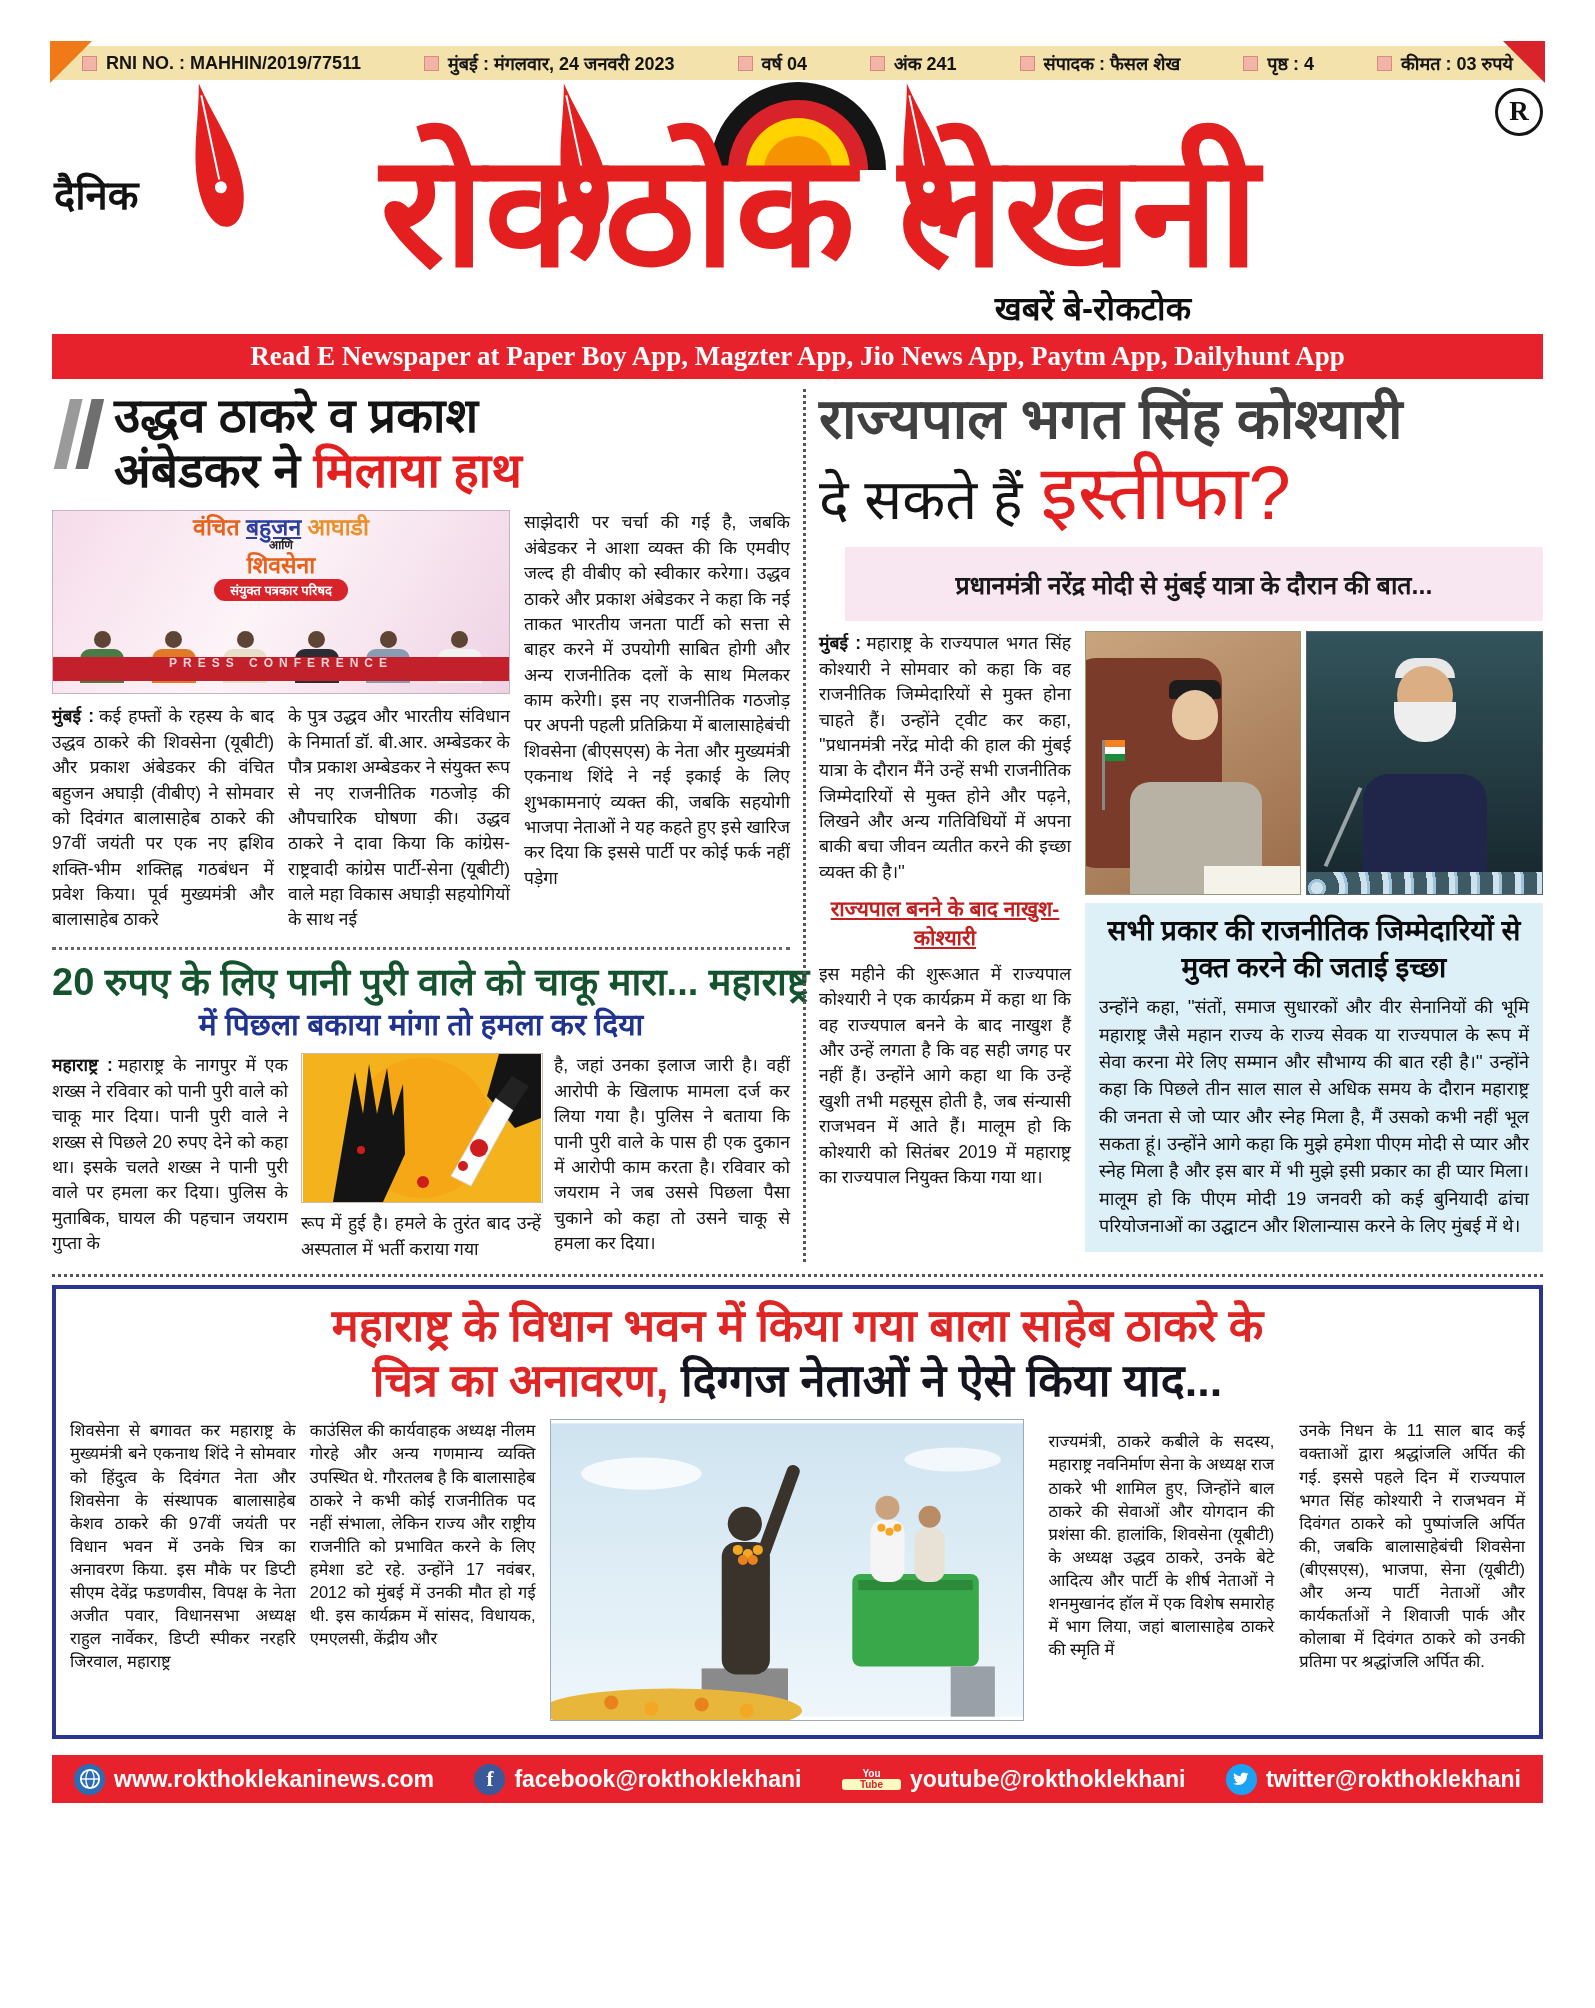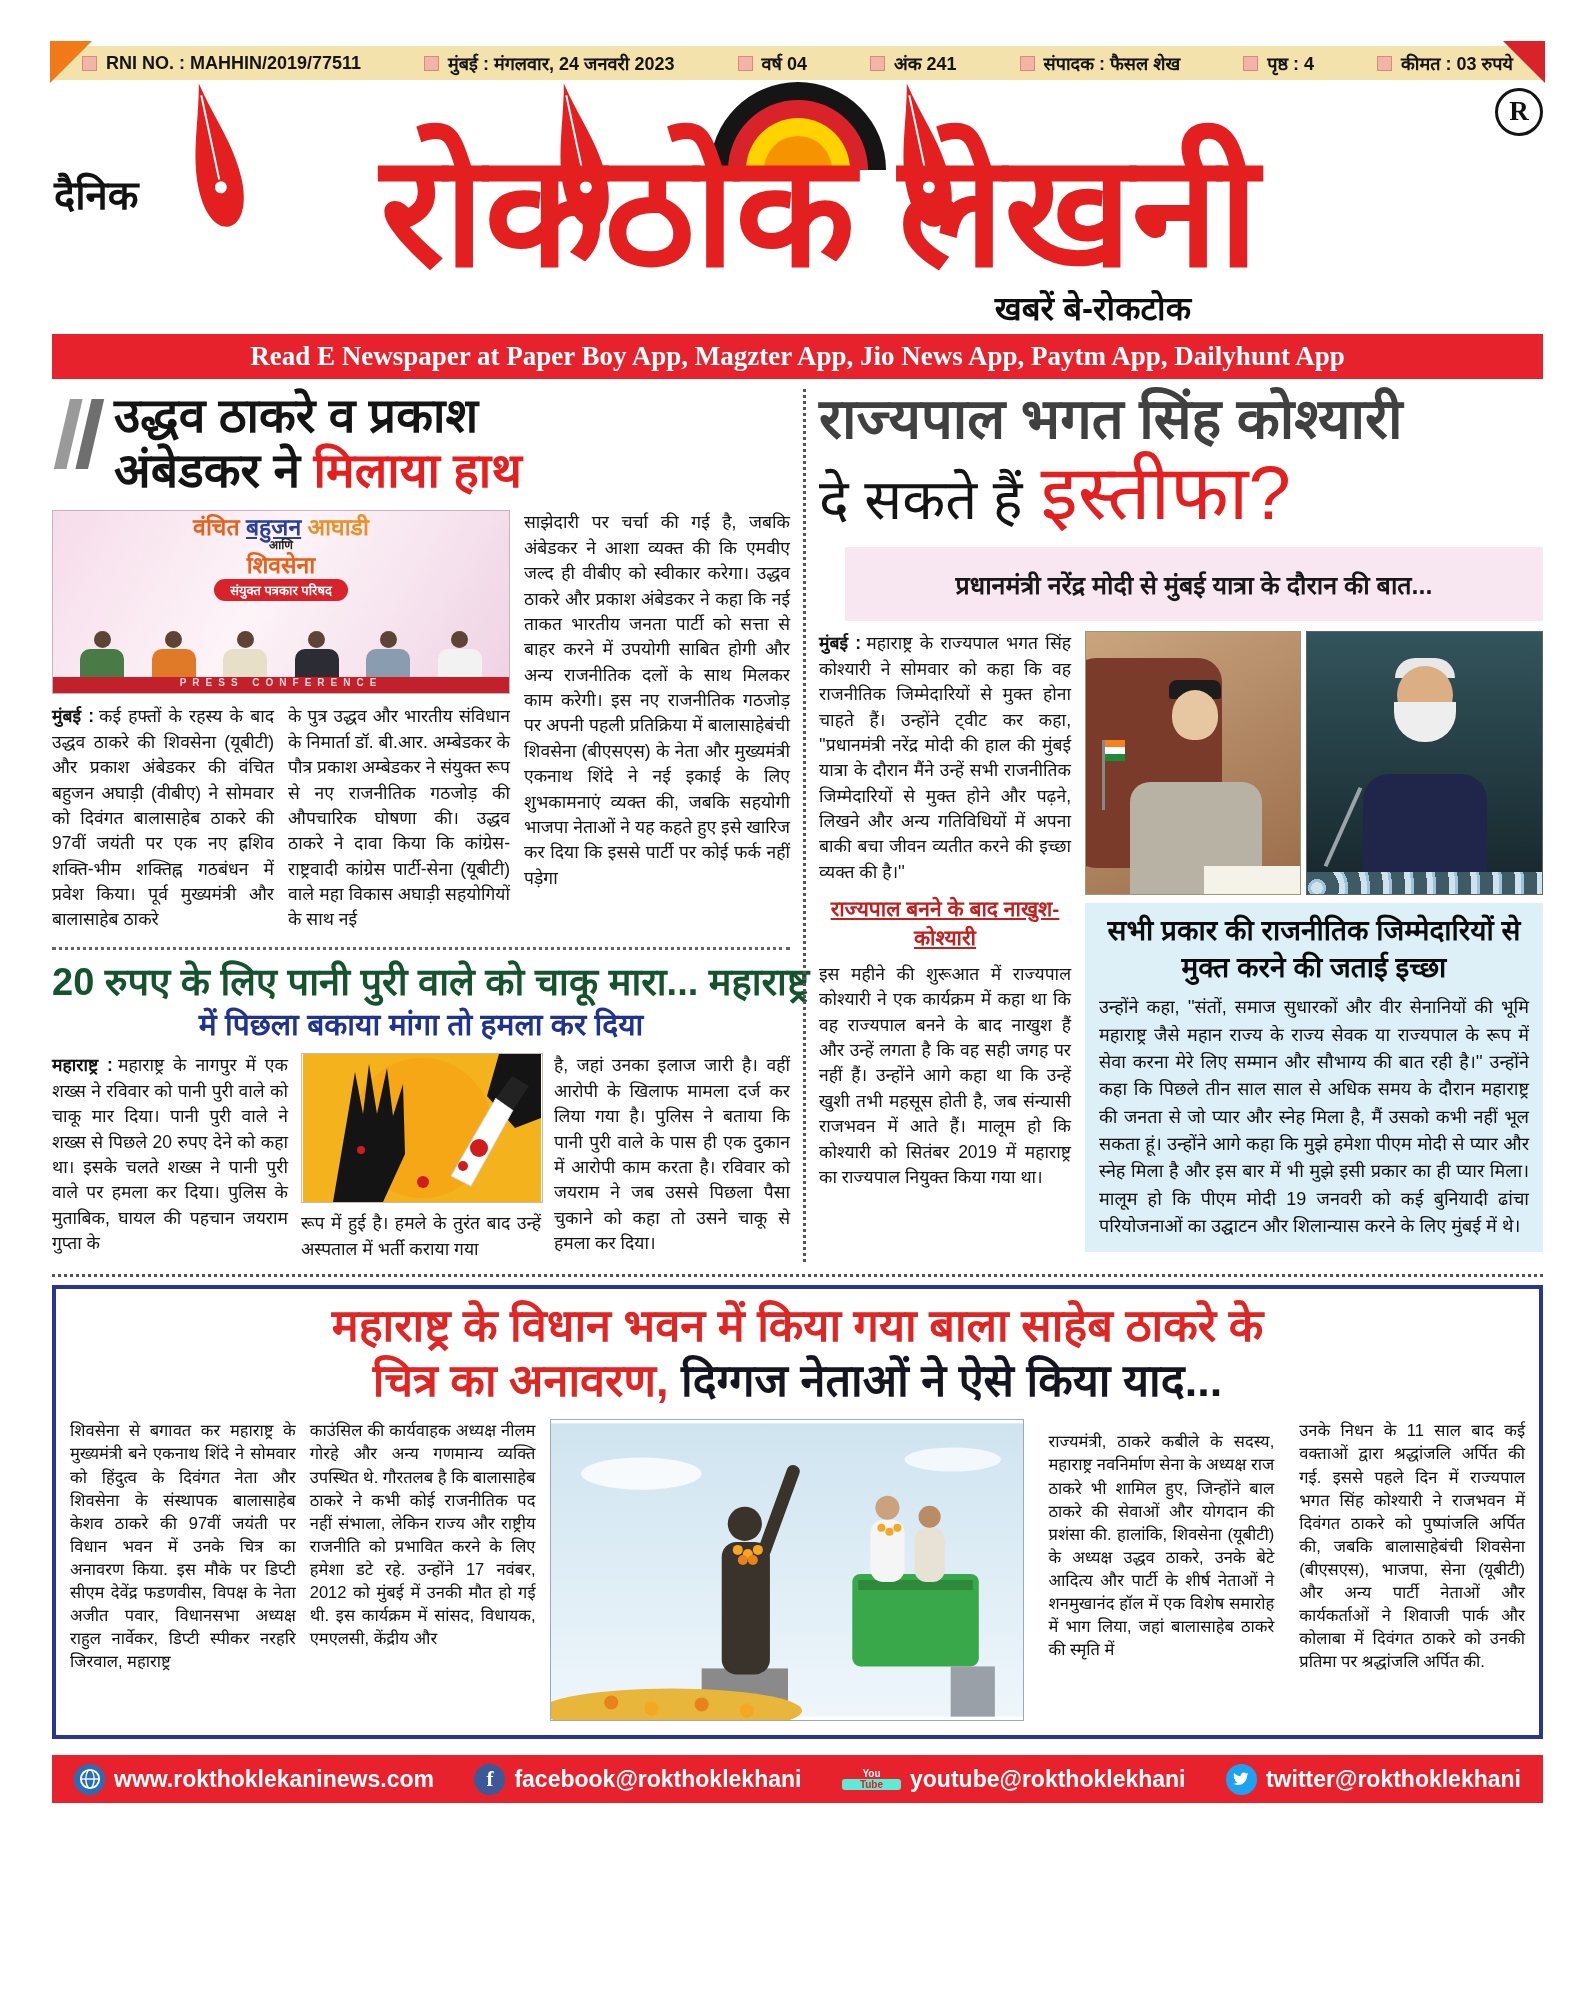--- a/index.html
+++ b/index.html
@@ -48,22 +48,22 @@
   .pcb1{font-size:23px;font-weight:bold;line-height:1;}
   .pcb1 .o{color:#e8611c;} .pcb1 .b{color:#2b3f9e;text-decoration:underline;} .pcb1 .g{color:#e8902a;}
   .pcb2{font-size:12px;font-weight:bold;color:#222;line-height:1.1;}
   .pcb3{font-size:23px;font-weight:bold;color:#e8611c;line-height:1.05;}
   .pc-pill{display:inline-block;background:#d8232a;color:#fff;font-size:13px;font-weight:bold;
            border-radius:13px;padding:2px 16px;margin-top:2px;}
   .pc-people{position:absolute;bottom:10px;left:0;right:0;display:flex;justify-content:space-evenly;align-items:flex-end;height:56px;z-index:1;}
   .person{display:flex;flex-direction:column;align-items:center;}
   .p-head{width:17px;height:17px;border-radius:50%;background:#5d4434;}
   .p-body{width:44px;height:34px;border-radius:10px 10px 0 0;margin-top:1px;}
-  .pc-strip{position:absolute;bottom:0;left:0;right:0;height:16px;background:#c2202a;color:#ffffffcc;
-            font-size:10px;letter-spacing:6px;text-align:center;line-height:12px;font-weight:bold;z-index:2;}
+  .pc-strip{position:absolute;bottom:12px;left:0;right:0;height:24px;background:#c2202a;color:#ffffffcc;
+            font-size:12px;letter-spacing:6px;text-align:center;line-height:12px;font-weight:bold;z-index:2;}
   .l-2col{display:flex;gap:14px;margin-top:10px;}
   .bodytext{font-size:17.5px;line-height:1.45;text-align:justify;color:#141414;}
   .l-2col .c{flex:1;}
   .l-col3{flex:1;min-width:0;}
   .dateline{font-weight:bold;margin-right:5px;}
 
   
   .crime{border-top:3px dotted #666;margin-top:14px;padding-top:10px;}
   .cr-h1{font-size:38px;font-weight:bold;color:#14532d;text-align:left;white-space:nowrap;line-height:1.2;}
   .cr-h2{font-size:30px;font-weight:bold;color:#20348f;text-align:center;line-height:1.2;margin-top:2px;}
@@ -122,21 +122,21 @@
   
   .footer{margin:16px 52px 0;background:#e8222d;height:48px;display:flex;align-items:center;
           justify-content:space-between;padding:0 22px;color:#fff;font-weight:bold;font-size:23px;}
   .f-item{display:flex;align-items:center;gap:9px;white-space:nowrap;}
   .icon-circle{width:31px;height:31px;border-radius:50%;display:flex;align-items:center;justify-content:center;
                color:#fff;font-weight:bold;font-family:"Liberation Serif",serif;font-size:21px;flex:none;}
   .fb{background:#3b5998;}
   .tw{background:#1da1f2;}
   .globe{background:#2a6db5;}
   .yt-logo{display:flex;flex-direction:column;align-items:center;line-height:1.1;font-size:10px;font-weight:bold;}
-  .yt-tube{background:#5eead4;color:#d8232a;border-radius:3px;padding:0 18px;}
+  .yt-tube{background:#fef9c3;color:#d8232a;border-radius:3px;padding:0 18px;}
 </style>
 </head>
 <body>
 
 <div class="page">
 
   <div class="topbar">
     <span class="tri-left"></span>
     <span class="tb-item">
         <span class="sq"></span>

